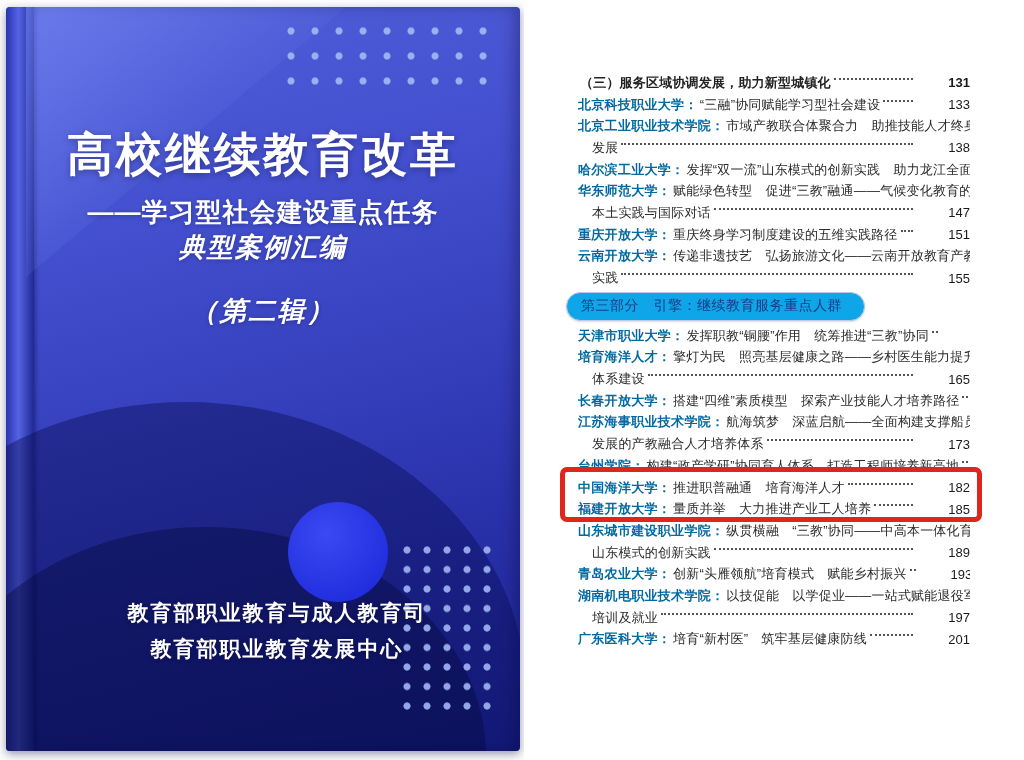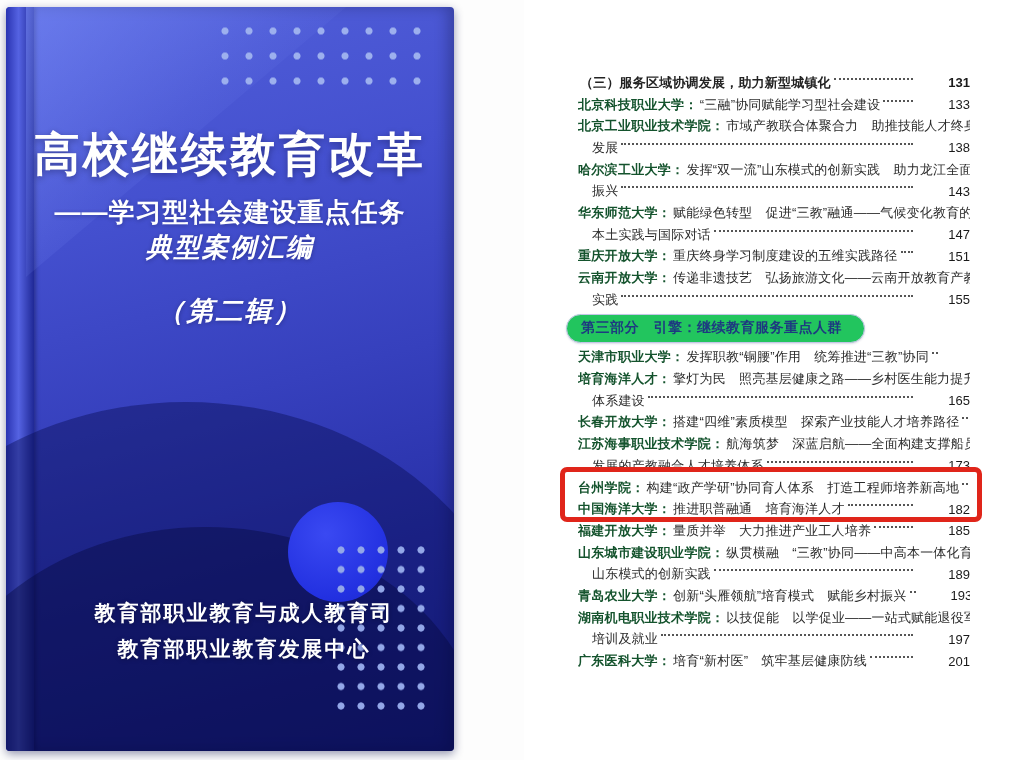--- a/index.html
+++ b/index.html
@@ -1,20 +1,20 @@
 <!DOCTYPE html>
 <html><head>
 <meta charset="utf-8">
 <style>
   html,body { margin:0; padding:0; background:#fcfcfc; font-family:"Liberation Sans", sans-serif; }
   .stage { position:relative; width:1024px; height:760px; overflow:hidden; background:#fdfdfd; }
 
   
   .cover {
-    position:absolute; left:6px; top:7px; width:448px; height:744px;
+    position:absolute; left:6px; top:7px; width:514px; height:744px;
     background:linear-gradient(165deg,#5260da 0%, #4450cf 28%, #3640bd 52%, #2830a8 74%, #1b2290 100%);
     border-radius:4px; overflow:hidden;
     box-shadow:0 3px 10px rgba(20,25,80,0.45), inset -6px 0 14px rgba(0,0,20,0.25);
   }
   .spine {
     position:absolute; left:0; top:0; width:28px; height:100%;
     background:linear-gradient(90deg,#2a34b2 0%, #5563e2 45%, #1f2896 100%);
     box-shadow:2px 0 4px rgba(0,0,40,0.35);
   }
   .diag-band {
@@ -49,31 +49,31 @@
   .subtitle-line { font-size:26px; font-weight:bold; letter-spacing:1px; line-height:35px; margin-top:12px; text-shadow:0 1px 4px rgba(0,0,30,0.3); }
   .subtitle-line2 { font-size:26px; font-weight:bold; letter-spacing:2px; line-height:35px; text-shadow:0 1px 4px rgba(0,0,30,0.3);font-style:italic; }
   .edition { font-size:27px; font-weight:bold; letter-spacing:2px; margin-top:28px; text-shadow:0 1px 4px rgba(0,0,30,0.3);font-style:italic; }
   .cover-org { position:absolute; left:0; top:588px; width:100%; text-align:center; color:#fff; transform:translateX(14px); }
   .org-line { font-size:21px; font-weight:bold; letter-spacing:2px; line-height:36px; text-shadow:0 1px 4px rgba(0,0,30,0.35); }
 
   
   .toc-page { position:absolute; left:524px; top:0; width:500px; height:760px; background:#fff; }
   .toc-list { position:absolute; left:54px; top:72px; width:392px; }
   .toc-line { display:flex; align-items:center; height:21.7px; white-space:nowrap; overflow:hidden; font-size:13px; color:#2b2b2b; }
-  .toc-line .uni { font-weight:bold; color:#14532d; flex:0 0 auto; letter-spacing:0.3px; }
+  .toc-line .uni { font-weight:bold; color:#0369a1; flex:0 0 auto; letter-spacing:0.3px; }
   .toc-line .txt { flex:0 1 auto; letter-spacing:0.2px; padding-left:2px; }
   .toc-line.cont .txt { padding-left:14px; }
   .toc-line.subsection { font-weight:bold; color:#222; }
   .leader { flex:1 1 auto; min-width:6px; margin:0 3px; border-bottom:2px dotted #555; transform:translateY(-4px); }
   .pg { flex:0 0 auto; font-size:13px; color:#1a1a1a;margin-left:32px; }
   .pill-row { height:36px; display:flex; align-items:center; margin-left:-12px; }
   .pill {
     display:inline-block; padding:4px 22px 5px 14px; border-radius:16px;
-    background:#22c55e; border:1px solid #c3c6e6; color:#1d3a80;
-    font-weight:bold; font-size:14px; letter-spacing:0.5px;
+    background:#0ea5e9; border:1px solid #c3c6e6; color:#1d3a80;
+    font-weight:normal; font-size:14px; letter-spacing:0.5px;
     box-shadow:0 1px 2px rgba(80,80,140,0.2);
   }
   .highlight-box {
     position:absolute; left:560px; top:467px; width:412px; height:45px;
     border:5px solid #e0251a; border-radius:7px; z-index:5; pointer-events:none;
   }
 </style>
 </head>
 <body>
 
@@ -120,25 +120,20 @@
         </div>
         <div class="toc-line cont">
           <span class="txt">发展</span>
           <span class="leader"></span>
           <span class="pg">138</span>
         </div>
         <div class="toc-line">
           <span class="uni">哈尔滨工业大学：</span>
           <span class="txt">发挥“双一流”山东模式的创新实践　助力龙江全面</span>
         </div>
-        <div class="toc-line cont">
-          <span class="txt">振兴</span>
-          <span class="leader"></span>
-          <span class="pg">143</span>
-        </div>
         <div class="toc-line">
           <span class="uni">华东师范大学：</span>
           <span class="txt">赋能绿色转型　促进“三教”融通——气候变化教育的</span>
         </div>
         <div class="toc-line cont">
           <span class="txt">本土实践与国际对话</span>
           <span class="leader"></span>
           <span class="pg">147</span>
         </div>
         <div class="toc-line">

